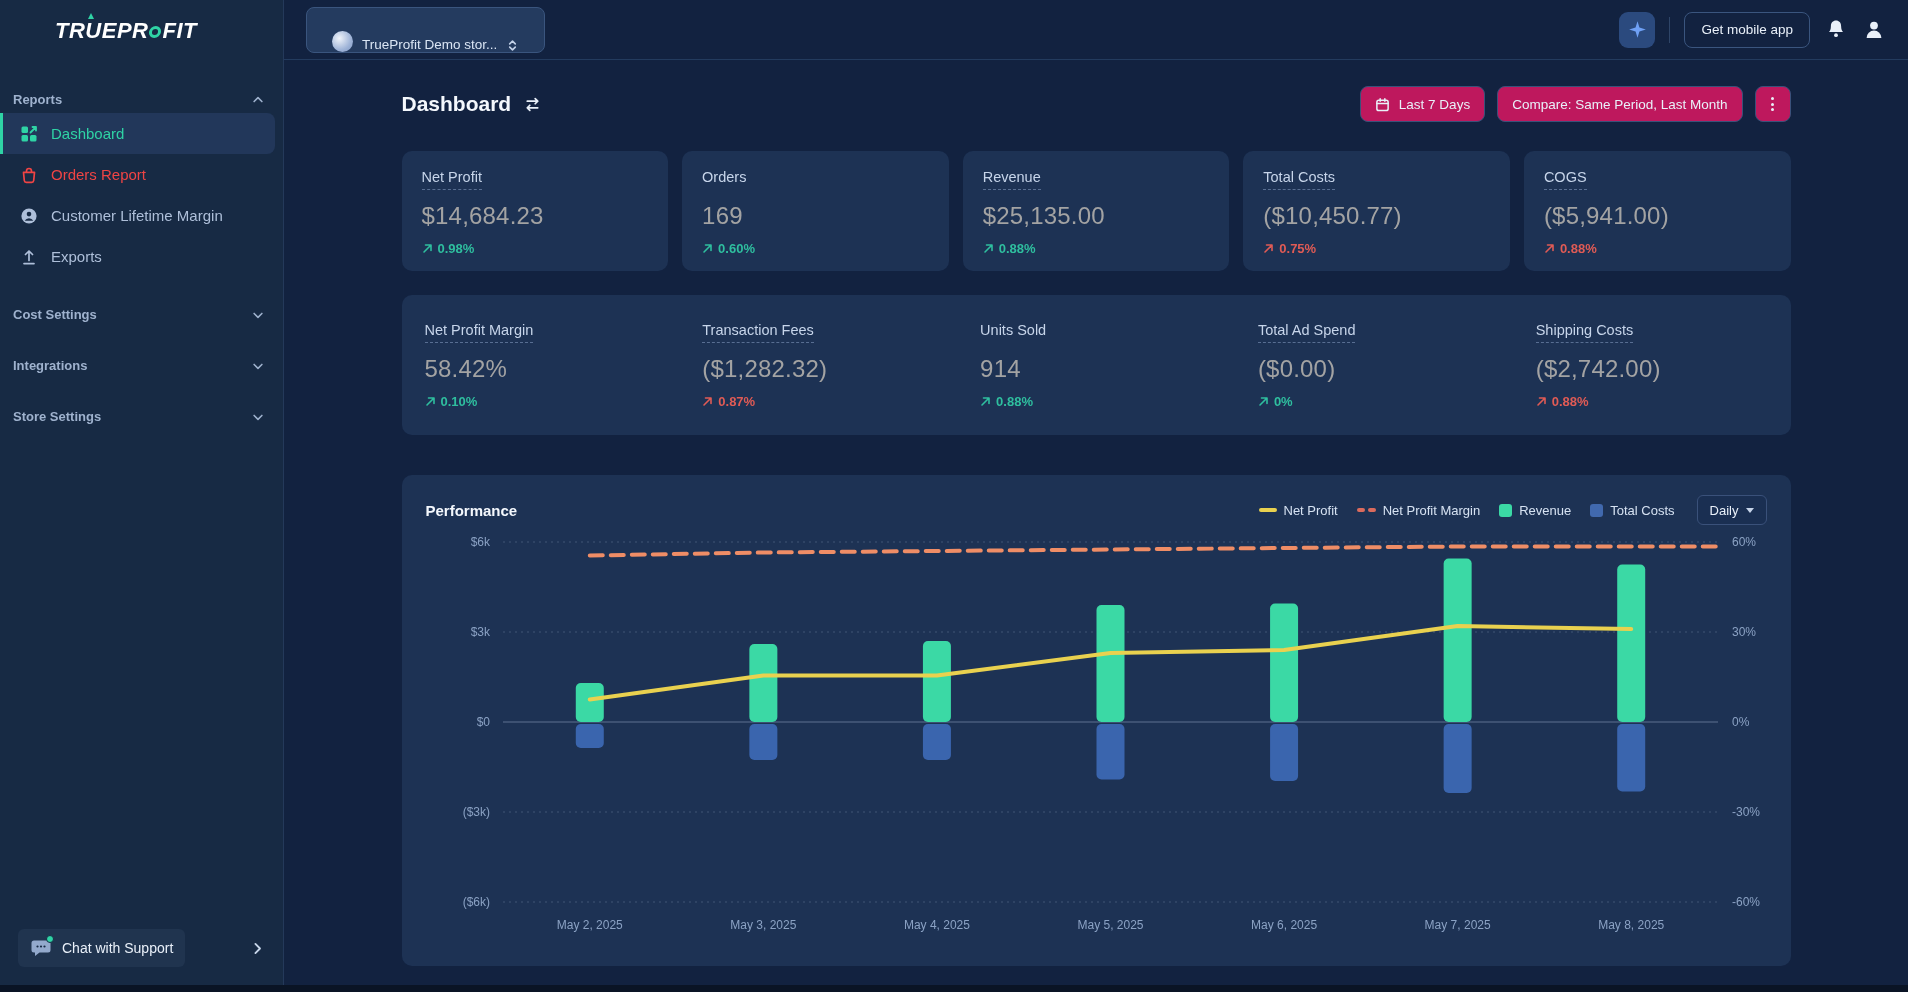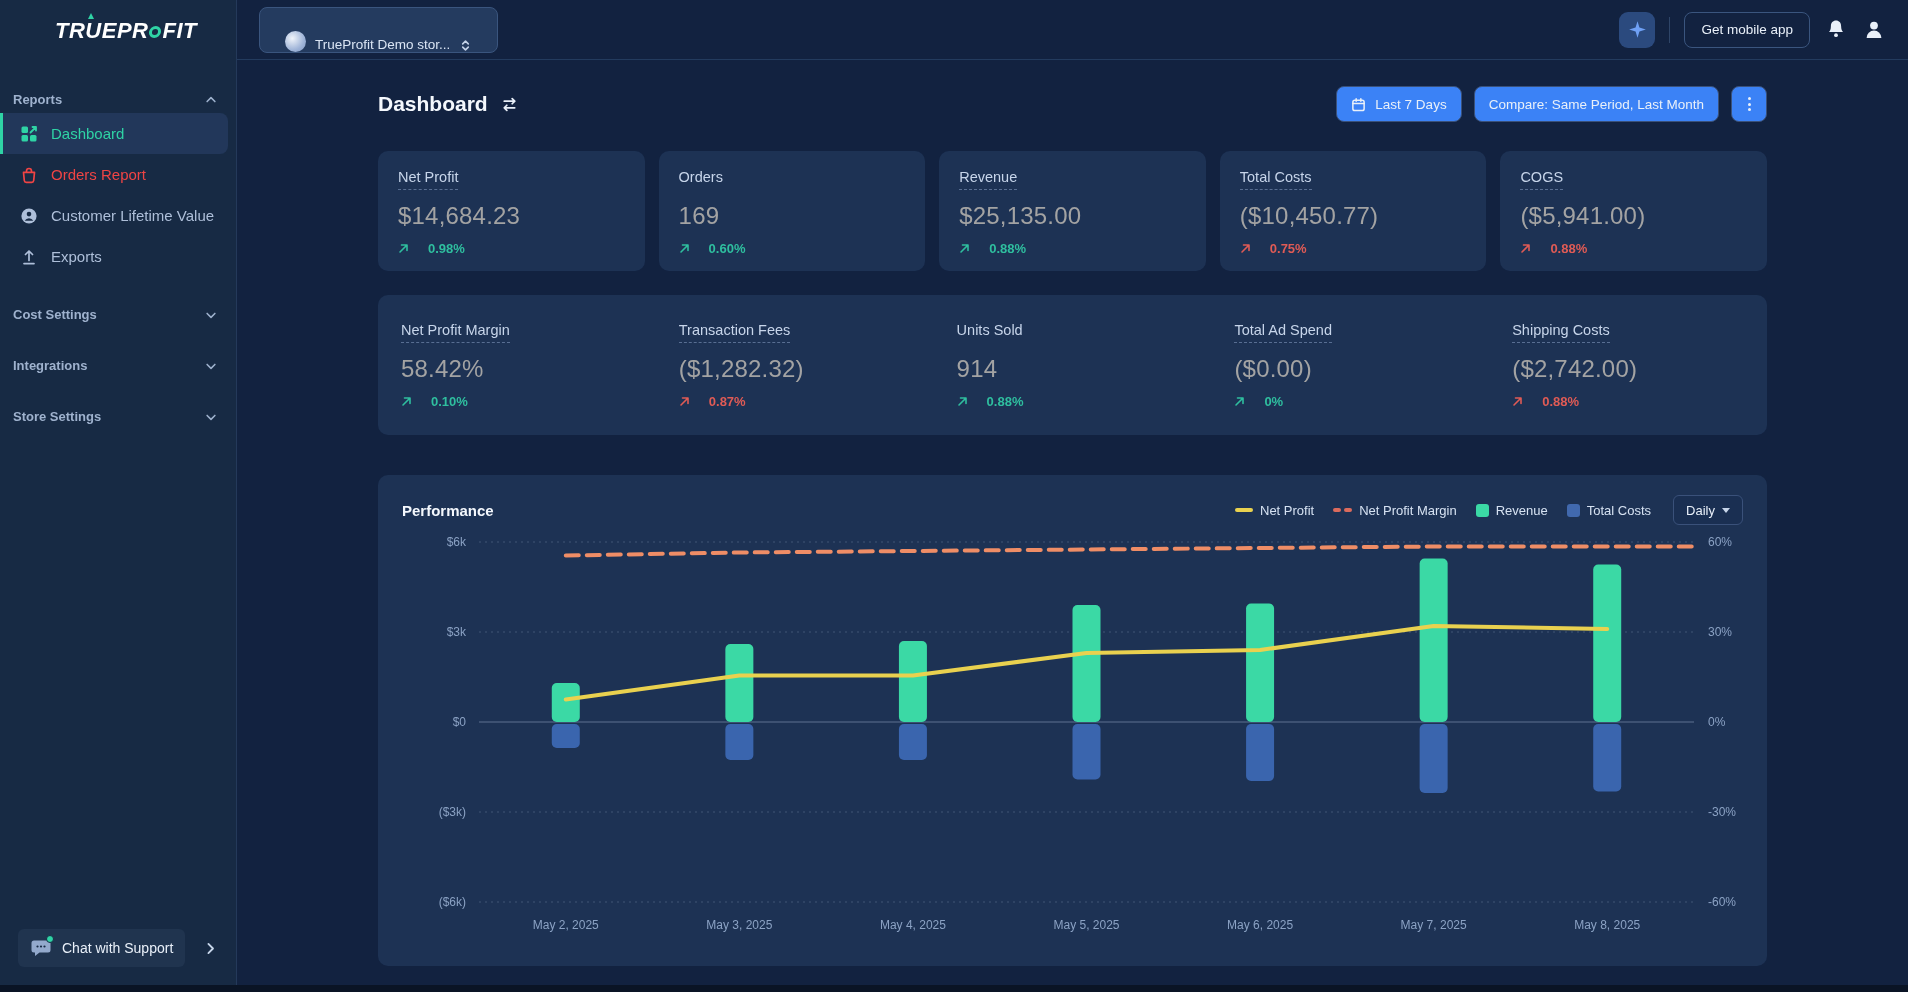--- a/index.html
+++ b/index.html
@@ -3,21 +3,21 @@
 <meta charset="utf-8">
 <style>
   * { box-sizing: border-box; }
   html,body { margin:0; padding:0; background:#0A1425; }
   body { width:1908px; height:992px; overflow:hidden;
          font-family:"Liberation Sans", sans-serif; color:#E9F0F9; }
 
   .app { display:flex; width:1908px; height:985px; }
 
   
-  .sidebar { width:237px; height:100%; background:#172A44; border-right:1px solid #24395A;
+  .sidebar { width:284px; height:100%; background:#172A44; border-right:1px solid #24395A;
              display:flex; flex-direction:column; flex-shrink:0; }
   .logo-wrap { height:62px; display:flex; align-items:center; padding-left:55px; }
   .logo { font-style:italic; font-weight:900; font-size:22px; letter-spacing:.5px; color:#FFFFFF; white-space:nowrap; }
   .logo .logo-u { position:relative; }
   .logo .logo-u::after { content:""; position:absolute; left:3px; top:-5px; width:0; height:0;
         border-left:3.5px solid transparent; border-right:3.5px solid transparent; border-bottom:6px solid #2FD3A5; }
   .logo-o { display:inline-block; width:12px; height:12px; border:3.5px solid #2FD3A5; border-radius:50%;
             margin:0 1px; transform:skewX(-8deg); }
   .nav { flex:1; padding-top:24px; }
   .nav-section-header { display:flex; align-items:center; justify-content:space-between;
@@ -54,37 +54,37 @@
   .tb-icon { width:24px; height:24px; color:#E9F0F9; display:flex; cursor:pointer; }
 
   .main { flex:1; overflow:hidden; }
   .main-inner { width:1389px; margin:0 auto; }
 
   .page-head { display:flex; align-items:center; margin-top:26px; }
   .page-title { font-size:21px; font-weight:700; color:#F4F8FD; }
   .swap-icon { width:19px; height:19px; margin-left:12px; color:#E9F0F9; cursor:pointer; }
   .head-actions { margin-left:auto; display:flex; gap:12px; }
   .btn { height:36px; padding:0 14px; display:flex; align-items:center; gap:9px;
-        background:#3b82f6; border:1px solid #3A517A; border-radius:8px;
+        background:#be185d; border:1px solid #3A517A; border-radius:8px;
         font-size:13.5px; color:#E9F0F9; cursor:pointer; }
   .btn.icon-only { width:36px; padding:0; justify-content:center; }
   .kebab { display:flex; flex-direction:column; gap:2.5px; }
   .kebab span { width:3px; height:3px; border-radius:50%; background:#E9F0F9; }
 
   
   .cards-row { display:grid; grid-template-columns:repeat(5,1fr); gap:14px; margin-top:29px; }
   .card { background:#1D3254; border-radius:10px; padding:17px 20px 15px; }
   .panel-row { margin-top:24px; background:#1D3254; border-radius:10px; padding:26px 0;
         display:grid; grid-template-columns:repeat(5,1fr); }
   .panel-col { padding:0 23px; }
   .m-label { display:inline-block; font-size:14.5px; color:#C7D5EA; padding-bottom:4px;
         border-bottom:1px dashed rgba(137,160,196,.55); }
   .m-label.no-line { border-bottom-color:transparent; }
   .m-value { margin-top:12px; font-size:24px; font-weight:400; color:#a3a3a3; letter-spacing:.2px; }
-  .change { margin-top:11px; display:flex; align-items:center; gap:19px; font-size:13px; font-weight:600; }
+  .change { margin-top:11px; display:flex; align-items:center; gap:5px; font-size:13px; font-weight:600; }
   .change .trend { width:11px; height:11px; display:flex; }
   .change.positive { color:#2FBF9F; }
   .change.negative { color:#E05B55; }
 
   
   .perf { position:relative; margin-top:40px; background:#1D3254; border-radius:10px;
         height:491px; padding:20px 24px 0; overflow:hidden; }
   .perf-head { display:flex; align-items:center; }
   .perf-title { font-size:15px; font-weight:700; color:#F4F8FD; }
   .legend { margin-left:auto; display:flex; align-items:center; gap:19px; }
@@ -148,21 +148,21 @@
 
 
       <div class="nav-item">
         <span class="nicon">
           <svg viewBox="0 0 18 18">
               <circle cx="9" cy="9" r="7.6" fill="currentColor"></circle>
               <circle cx="9" cy="7.1" r="2.3" fill="#172A44"></circle>
               <path d="M4.7 13.8 a4.9 4.9 0 0 1 8.6 0 z" fill="#172A44"></path>
             </svg>
         </span>
-        <span>Customer Lifetime Value</span>
+        <span>Customer Lifetime Margin</span>
       </div>
 
       <div class="nav-item">
         <span class="nicon">
           <svg viewBox="0 0 18 18" fill="none" stroke="currentColor" stroke-width="1.7" stroke-linecap="round" stroke-linejoin="round">
               <path d="M9 12.5 V3.2 M5.5 6.5 L9 3 L12.5 6.5"></path>
               <path d="M4 15.6 H14"></path>
             </svg>
         </span>
         <span>Exports</span>

